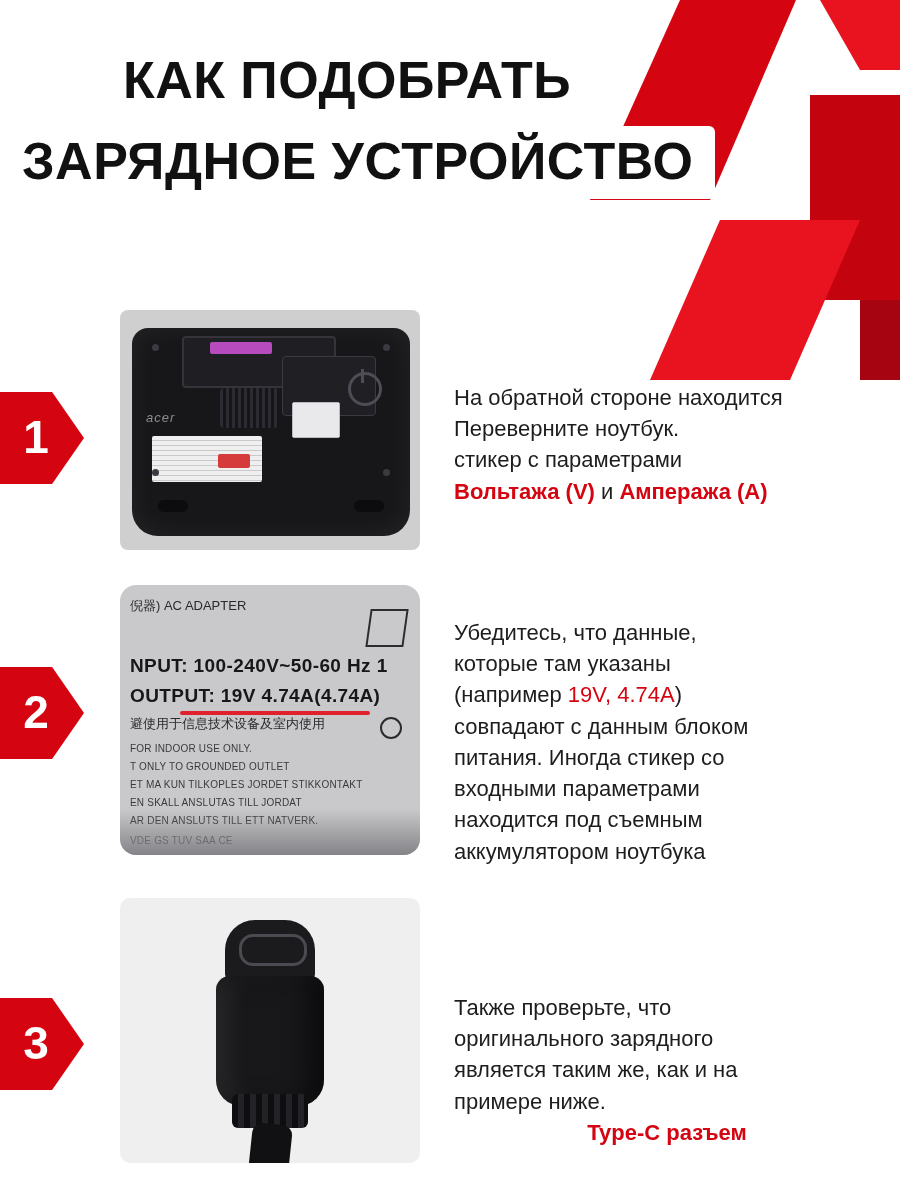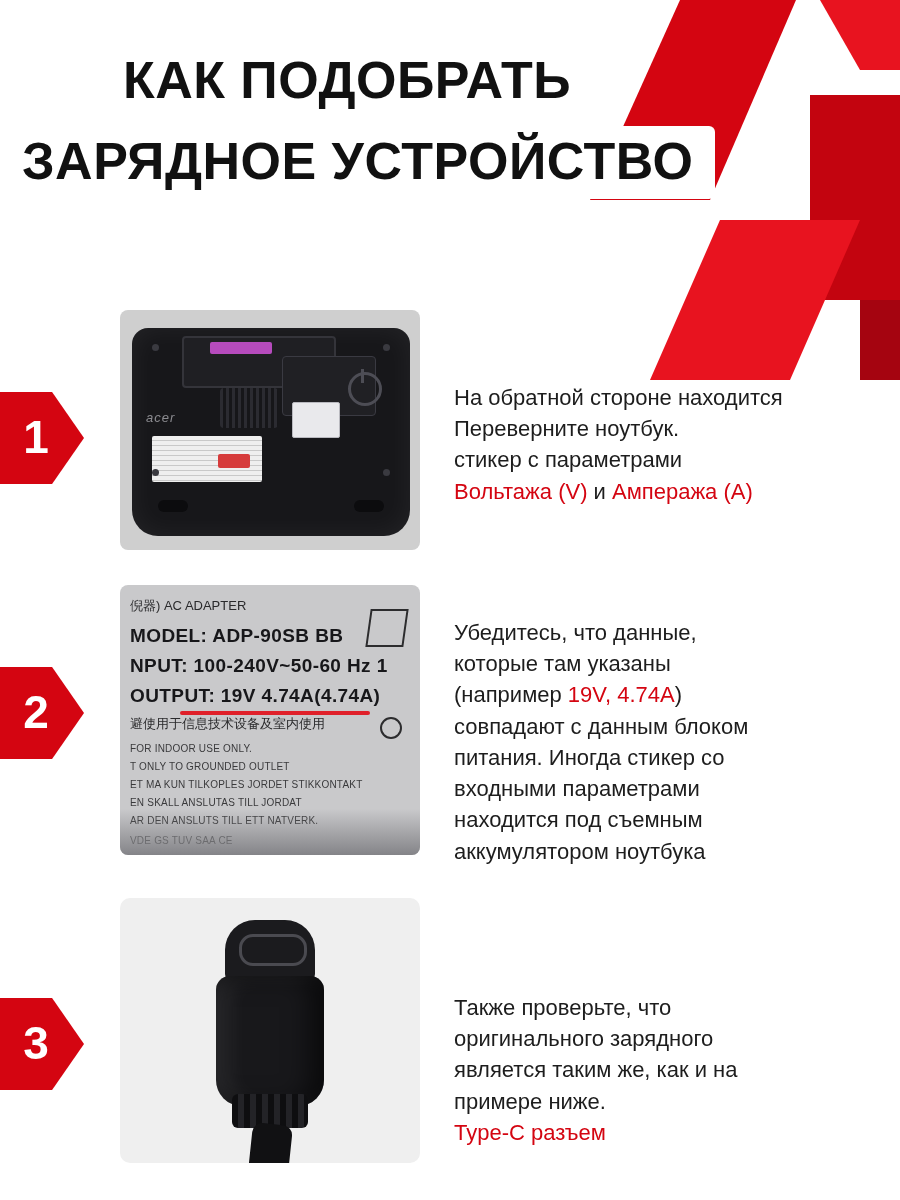--- a/index.html
+++ b/index.html
@@ -103,21 +103,22 @@
     padding-right: 20px;
     font-size: 22px;
     line-height: 1.42;
     color: #1d1d1d;
   }
   .step-1 .text-col { margin-top: 72px; }
   .step-2 .text-col { margin-top: 32px; }
   .step-3 .text-col { margin-top: 112px; }
   .accent {
     color: #d40511;
-    font-weight: normal;
+    font-weight: bold;
+    text-align: center;
   }
   .accent-plain {
     color: #d40511;
   }
 
   
   .laptop {
     position: relative;
     width: 300px;
     height: 240px;
@@ -176,21 +177,21 @@
   .laptop .f1 { left: 26px; bottom: 24px; }
   .laptop .f2 { right: 26px; bottom: 24px; }
   .laptop .screw { position:absolute; width:7px; height:7px; border-radius:50%; background:#3a3a40; }
 
   
   .label-photo {
     position: relative;
     width: 300px;
     height: 270px;
     background: #c9c9cb;
-    border-radius: 8px;
+    border-radius: 16px;
     overflow: hidden;
     color: #17171a;
     font-family: "Liberation Sans", sans-serif;
   }
   .label-photo .ln {
     position: absolute;
     left: 10px;
     white-space: nowrap;
   }
   .label-photo .big { font-size: 19px; font-weight: bold; letter-spacing: 0.4px; }
@@ -329,21 +330,20 @@
   <div class="step step-2">
     <div class="badge">
       <div class="tag">
         <span class="num">2</span>
       </div>
     </div>
 
     <div class="photo-wrap">
       <div class="label-photo">
         <div class="ln cjk" style="top:12px">倪器) AC  ADAPTER</div>
-        <div class="ln big" style="top:40px">MODEL: ADP-90SB  BB</div>
         <div class="ln big" style="top:70px">NPUT: 100-240V~50-60 Hz  1</div>
         <div class="ln big" style="top:100px">OUTPUT: 19V       4.74A(4.74A)</div>
         <div class="redline"></div>
         <div class="ln cjk" style="top:130px">避使用于信息技术设备及室内使用</div>
         <div class="ln tiny" style="top:158px">FOR INDOOR USE ONLY.</div>
         <div class="ln tiny" style="top:176px">T ONLY TO GROUNDED OUTLET</div>
         <div class="ln tiny" style="top:194px">ET MA KUN TILKOPLES JORDET STIKKONTAKT</div>
         <div class="ln tiny" style="top:212px">EN SKALL ANSLUTAS TILL JORDAT</div>
         <div class="ln tiny" style="top:230px">AR DEN ANSLUTS TILL ETT NATVERK.</div>
         <div class="ln tiny" style="top:250px;color:#5a5a5c">VDE GS TUV SAA CE</div>

